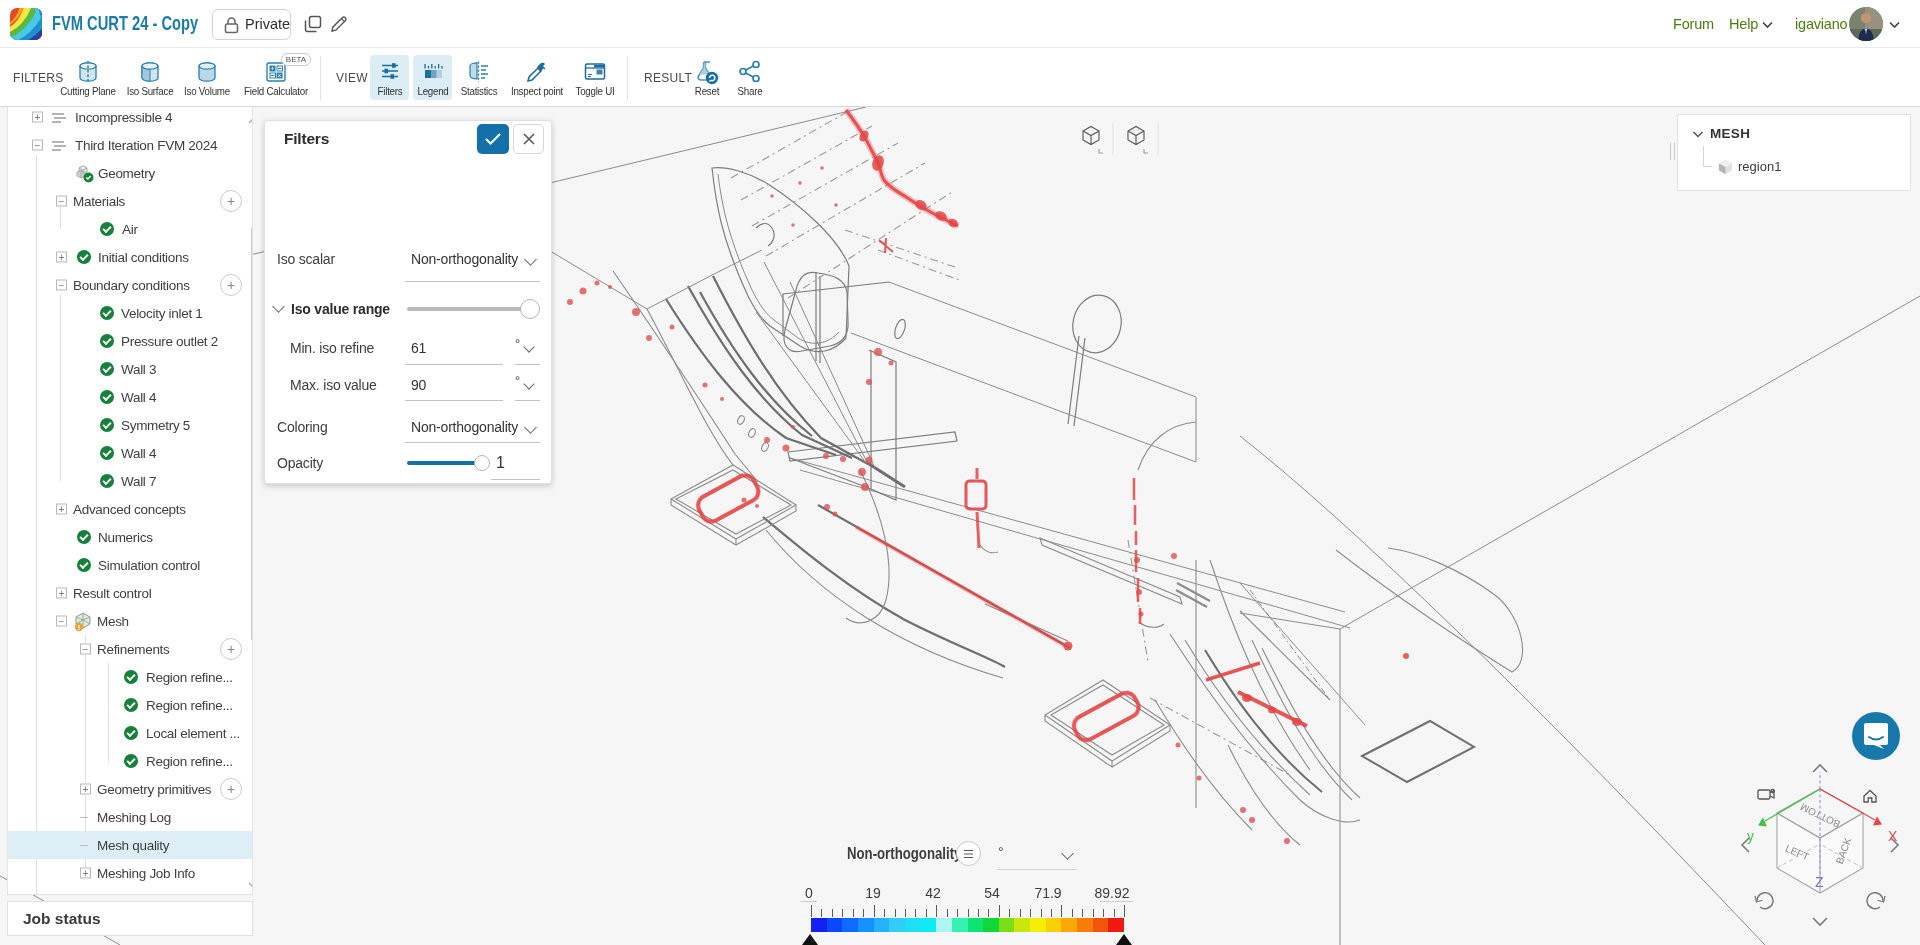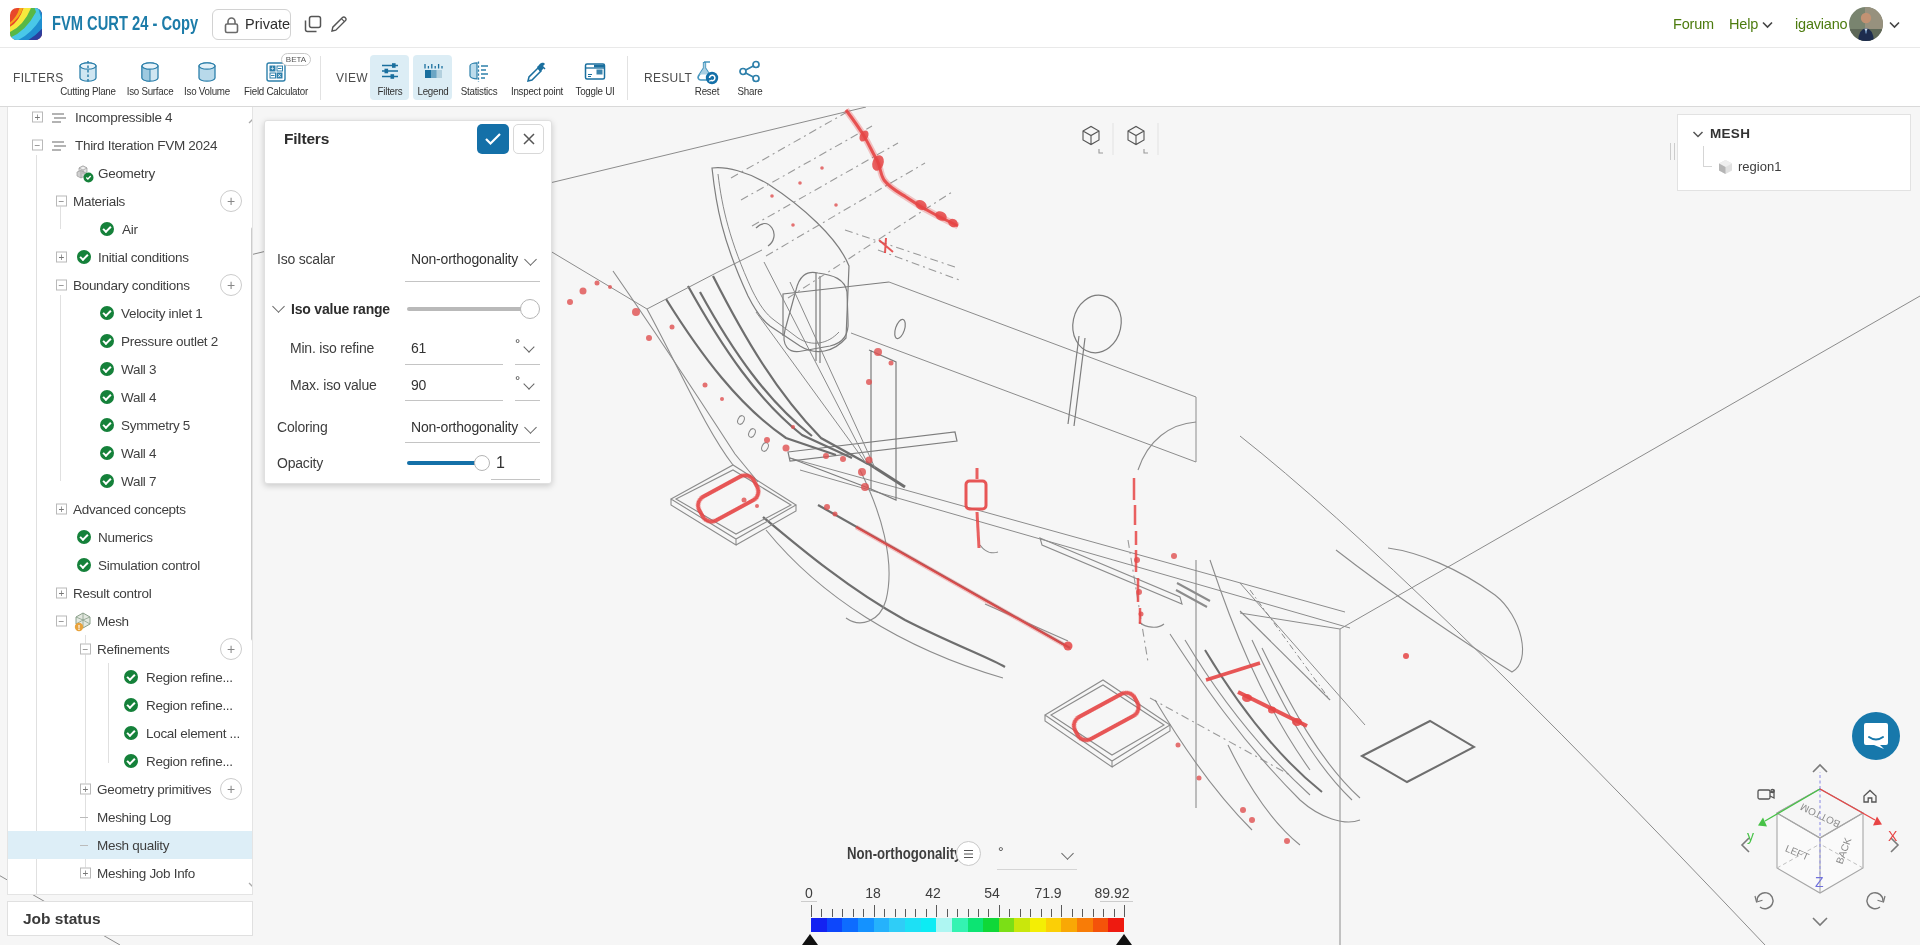--- a/index.html
+++ b/index.html
@@ -604,21 +604,21 @@
   <span class="abs" style="left:847px;top:844px;font-size:16.5px;font-weight:bold;color:#3d3d3d;transform:scaleX(.8);transform-origin:0 50%">Non-orthogonality</span>
   <div class="abs" style="left:956px;top:841px;width:25px;height:25px;border:1px solid #c8c8c8;border-radius:50%;background:#fff">
     <svg class="abs" style="left:6px;top:7px" width="11" height="10" viewBox="0 0 11 10">
         <path d="M1,1.5 H10 M1,5 H10 M1,8.5 H10" stroke="#555" stroke-width="1.2"></path>
       </svg>
   </div>
   <span class="abs" style="left:998px;top:844px;font-size:14px;color:#444">°</span>
   <div class="chev cdown" style="left:1063px;top:849px"></div>
   <div class="uline" style="left:997px;top:869px;width:80px;background:#d5d5d5"></div>
   <span class="tlabel" style="left:809px;top:885px">0</span>
-  <span class="tlabel" style="left:873px;top:885px">18</span>
+  <span class="tlabel" style="left:873px;top:885px">19</span>
   <span class="tlabel" style="left:933px;top:885px">42</span>
   <span class="tlabel" style="left:992px;top:885px">54</span>
   <span class="tlabel" style="left:1048px;top:885px">71.9</span>
   <span class="tlabel" style="left:1112px;top:885px">89.92</span>
   <div class="uline" style="left:801px;top:901px;width:16px;background:#ccc"></div>
   <div class="uline" style="left:1100px;top:901px;width:33px;background:#ccc"></div>
   <div id="ticks">
       <div class="tick" style="left:811.0px;top:905px;height:12px"></div>
       <div class="tick" style="left:821.4px;top:909px;height:8px"></div>
       <div class="tick" style="left:831.9px;top:909px;height:8px"></div>

